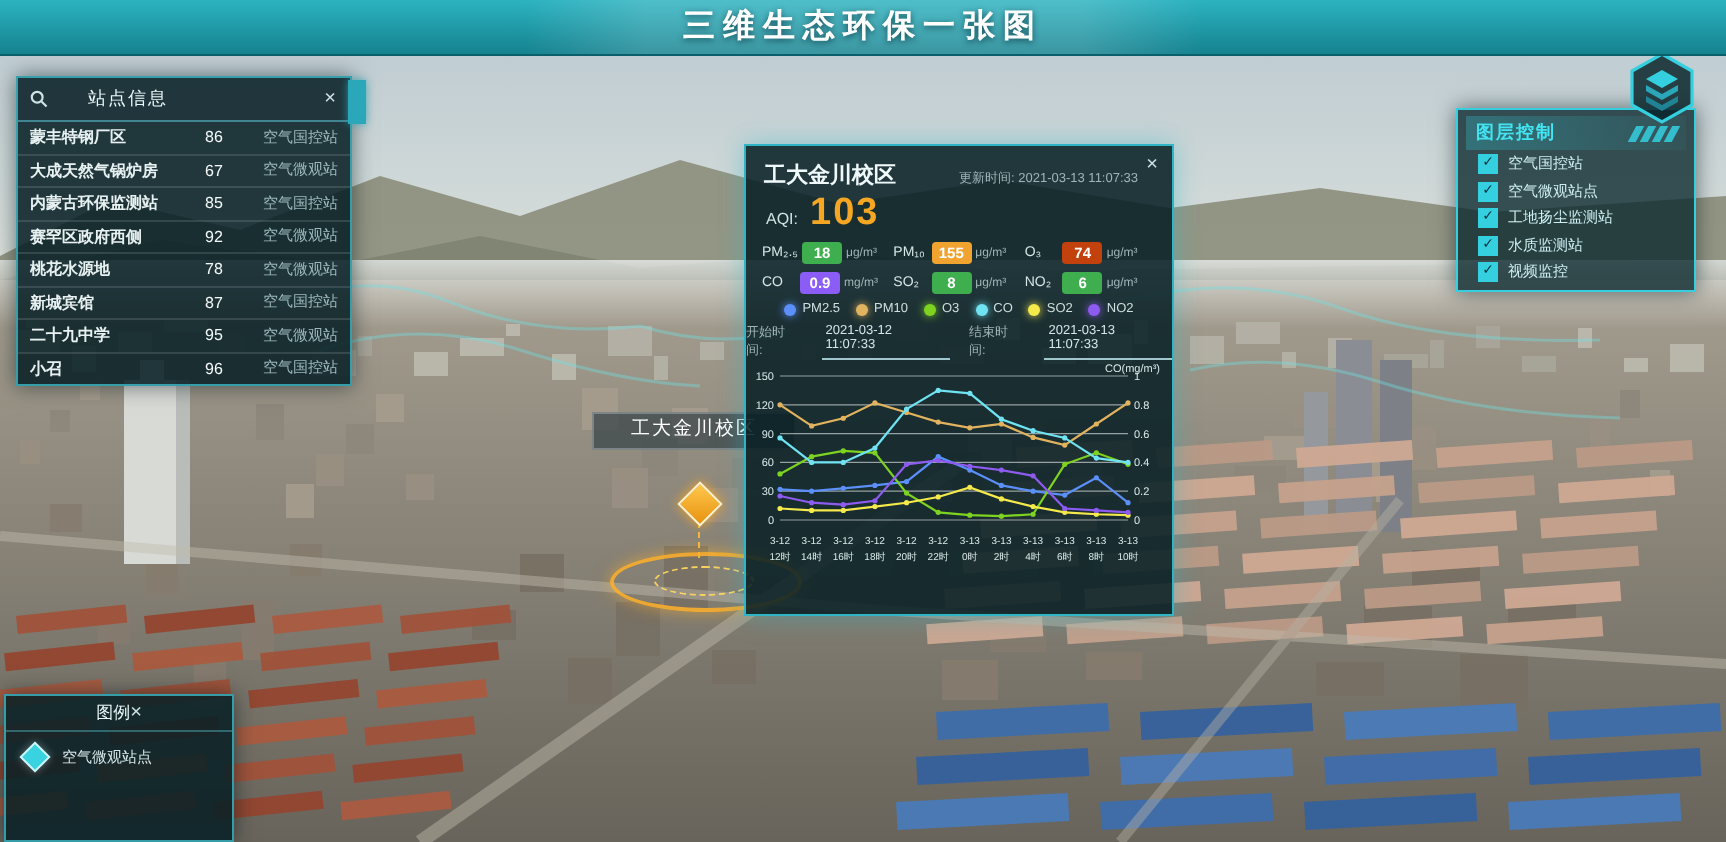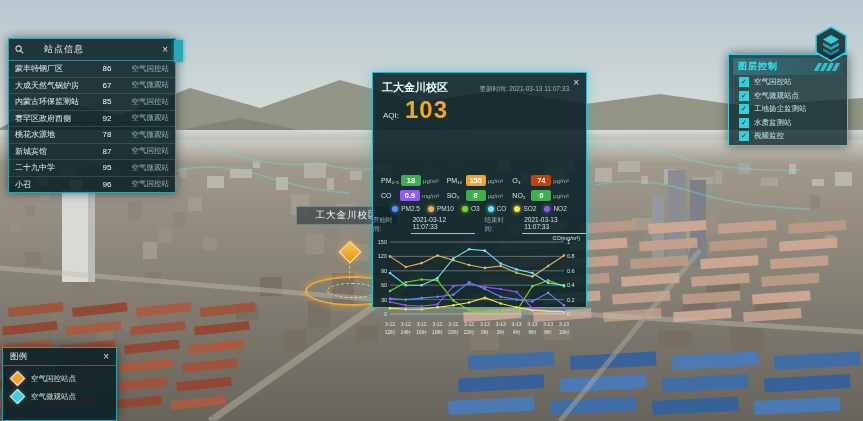--- a/index.html
+++ b/index.html
@@ -26,37 +26,37 @@
   .close-x{color:#cfe3e5;font-size:10px;line-height:10px;cursor:pointer;}
 
   
   .station-panel{left:8px;top:38px;width:166px;}
   .station-head{display:flex;align-items:center;gap:20px;height:21px;padding:0 6px;
     border-bottom:1px solid rgba(90,200,215,.55);font-size:9px;letter-spacing:1px;color:#eaf7f8;}
   .station-head .sp{flex:1;}
   .station-row{display:flex;align-items:center;height:15.5px;padding:0 6px;
     border-bottom:1px solid rgba(255,255,255,.12);font-size:8px;}
   .station-row:last-child{border-bottom:none;}
-  .st-name{flex:1;color:#e8f1f1;white-space:nowrap;overflow:hidden;}
+  .st-name{flex:1;color:#e8f1f1;white-space:nowrap;overflow:hidden;font-weight:bold;}
   .st-aqi{width:20px;text-align:center;color:#f4f8f8;}
   .st-type{width:52px;text-align:right;color:#9cb9bd;font-size:7.5px;}
   .panel-tab{position:absolute;left:174px;top:40px;width:9px;height:22px;
     background:#2aa7b8;z-index:21;box-shadow:0 0 4px rgba(42,167,184,.8);}
 
   
   .popup{left:372px;top:72px;width:213px;height:234px;
     border:1px solid #2fb5c5;box-shadow:0 0 12px rgba(47,181,197,.45);z-index:25;}
   .popup-titlebar{display:flex;align-items:baseline;gap:6px;padding:7px 9px 0 9px;}
   .popup-title{font-size:11px;font-weight:bold;color:#f0f9fa;}
   .popup-update{flex:1;text-align:right;font-size:6.5px;color:#9fb4b6;padding-right:8px;white-space:nowrap;}
   .popup-close{position:absolute;right:7px;top:5px;}
   .aqi-row{display:flex;align-items:baseline;gap:6px;padding:1px 16px 0 10px;}
   .aqi-label{font-size:8px;color:#cfe3e4;}
-  .aqi-value{font-size:24px;font-weight:bold;letter-spacing:1px;}
-  .poll-grid{display:grid;grid-template-columns:1fr 1fr 1fr;row-gap:4px;padding:3px 8px 0 8px;margin-top:48px;}
+  .aqi-value{font-size:19px;font-weight:bold;letter-spacing:1px;}
+  .poll-grid{display:grid;grid-template-columns:1fr 1fr 1fr;row-gap:4px;padding:3px 8px 0 8px;}
   .poll-cell{display:flex;align-items:center;gap:2px;}
   .poll-label{font-size:7px;color:#d7e6e7;min-width:17px;}
   .poll-badge{min-width:16px;padding:0 2px;height:11px;line-height:11px;border-radius:2px;
     text-align:center;font-size:7.5px;font-weight:bold;color:#fff;}
   .poll-unit{font-size:6px;color:#9fb4b6;}
   .chart-legend{display:flex;justify-content:center;gap:8px;padding-top:4px;}
   .cl-item{display:flex;align-items:center;gap:3px;font-size:6.5px;color:#d0dfe0;}
   .cl-dot{width:6px;height:6px;border-radius:50%;}
   .time-row{display:flex;justify-content:center;gap:10px;padding-top:4px;font-size:6.5px;color:#9fb4b6;}
   .time-val{color:#d5e6e8;border-bottom:1px solid #9fc7cc;padding:0 2px 1px 2px;}
@@ -74,21 +74,21 @@
   .stripes i{display:block;width:4px;height:8px;background:#35d0e0;transform:skewX(-28deg);opacity:.85;}
   .layer-item{display:flex;align-items:center;gap:5px;height:12.5px;margin:1px 0 0 10px;
     font-size:7.5px;color:#cdeef2;cursor:pointer;}
   .chk{width:8px;height:8px;border:1px solid #35d0e0;display:flex;align-items:center;
     justify-content:center;font-size:7px;color:#06313a;line-height:8px;}
   .chk.on{background:#35d0e0;}
   .hex-icon{position:absolute;left:814px;top:26px;z-index:26;}
 
   
   .legend-panel{left:2px;top:347px;width:113px;height:72px;}
-  .legend-head{display:flex;align-items:center;justify-content:space-between;height:17px;
+  .legend-head{display:flex;align-items:center;justify-content:center;height:17px;
     padding:0 7px;border-bottom:1px solid rgba(90,200,215,.4);font-size:8.5px;color:#eaf7f8;}
   .legend-item{display:flex;align-items:center;gap:8px;padding:7px 9px 0 9px;font-size:7.5px;color:#d6e7e8;}
   .diamond{width:9px;height:9px;transform:rotate(45deg);border:1px solid rgba(255,255,255,.75);
     box-shadow:0 0 4px rgba(255,255,255,.35);}
 
   
   .map-label{position:absolute;left:296px;top:206px;width:100px;height:17px;z-index:15;
     background:rgba(62,72,76,.78);border:1px solid rgba(160,170,175,.55);
     color:#fff;font-size:9.5px;text-align:center;line-height:16px;letter-spacing:1px;}
   .marker-diamond{position:absolute;left:342px;top:244px;width:14px;height:14px;z-index:15;
@@ -294,20 +294,24 @@
       <path d="M560,421 L700,250" stroke="#b5b0a3" stroke-width="5" fill="none"></path>
     </g>
     <g stroke="rgba(110,225,230,.38)" fill="none" stroke-width="1.5">
       <path d="M135,155 q45,-22 90,-4 t95,12 q40,12 75,2"></path>
       <path d="M160,175 q50,-16 100,0 t90,18"></path>
       <path d="M565,150 q55,-14 105,4 t130,16"></path>
       <path d="M595,185 q45,-10 95,6 t120,18"></path>
     </g>
   </svg>
 
+  <div class="top-banner">
+    <div class="banner-center"></div>
+    <div class="banner-title">三维生态环保一张图</div>
+  </div>
 
   <div class="panel station-panel">
     <div class="station-head">
       <svg width="9" height="9" viewBox="0 0 10 10">
         <circle cx="4" cy="4" r="3" fill="none" stroke="#cfe3e5" stroke-width="1.2"></circle>
         <line x1="6.4" y1="6.4" x2="9.2" y2="9.2" stroke="#cfe3e5" stroke-width="1.2"></line>
       </svg>
       <span>站点信息</span>
       <span class="sp"></span>
       <span class="close-x">×</span>
@@ -605,23 +609,19 @@
     <polygon points="9,22 17,26.5 25,22 25,25 17,29.5 9,25" fill="#1f8394"></polygon>
   </svg>
 
   <div class="panel legend-panel">
     <div class="legend-head">
       <span>图例</span>
       <span class="close-x">×</span>
     </div>
     <div id="legend-items">
         <div class="legend-item">
-          <span class="diamond" style="background: rgb(240, 163, 47);"></span>
-          <span>空气国控站点</span>
-        </div>
-        <div class="legend-item">
           <span class="diamond" style="background: rgb(56, 210, 224);"></span>
           <span>空气微观站点</span>
         </div>
       </div>
   </div>
 
 </div>
 
 </body></html>

